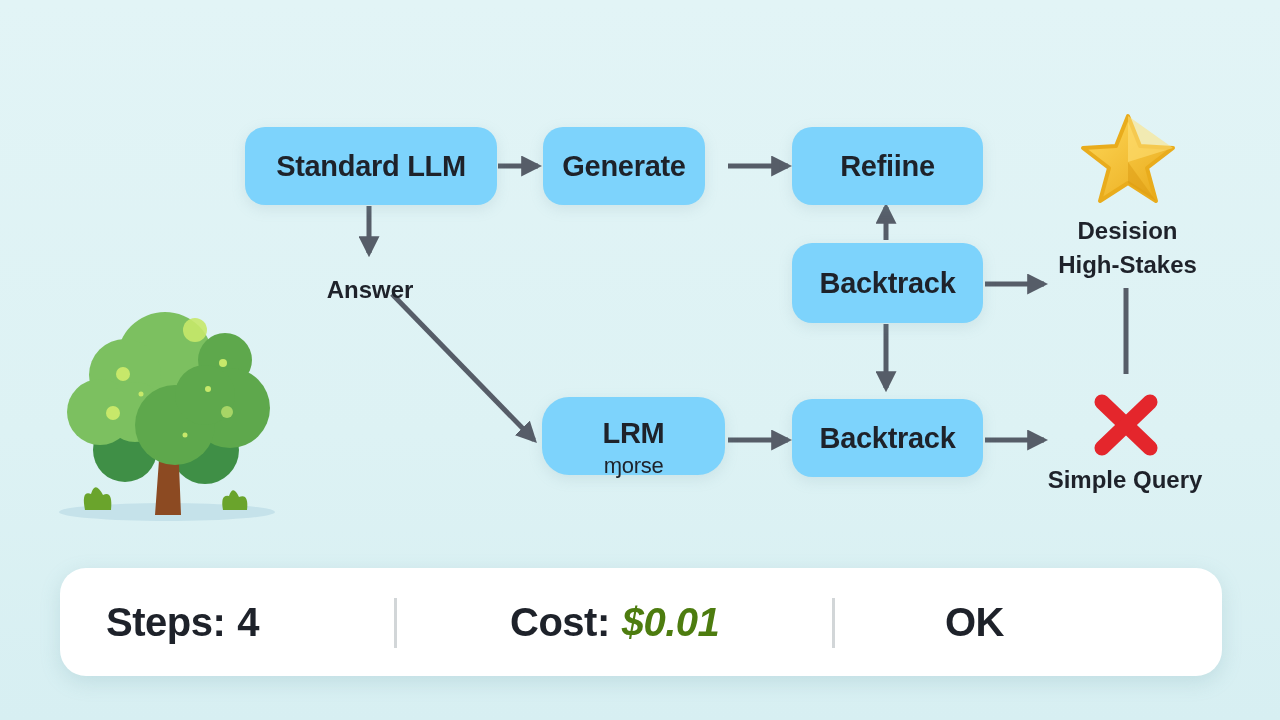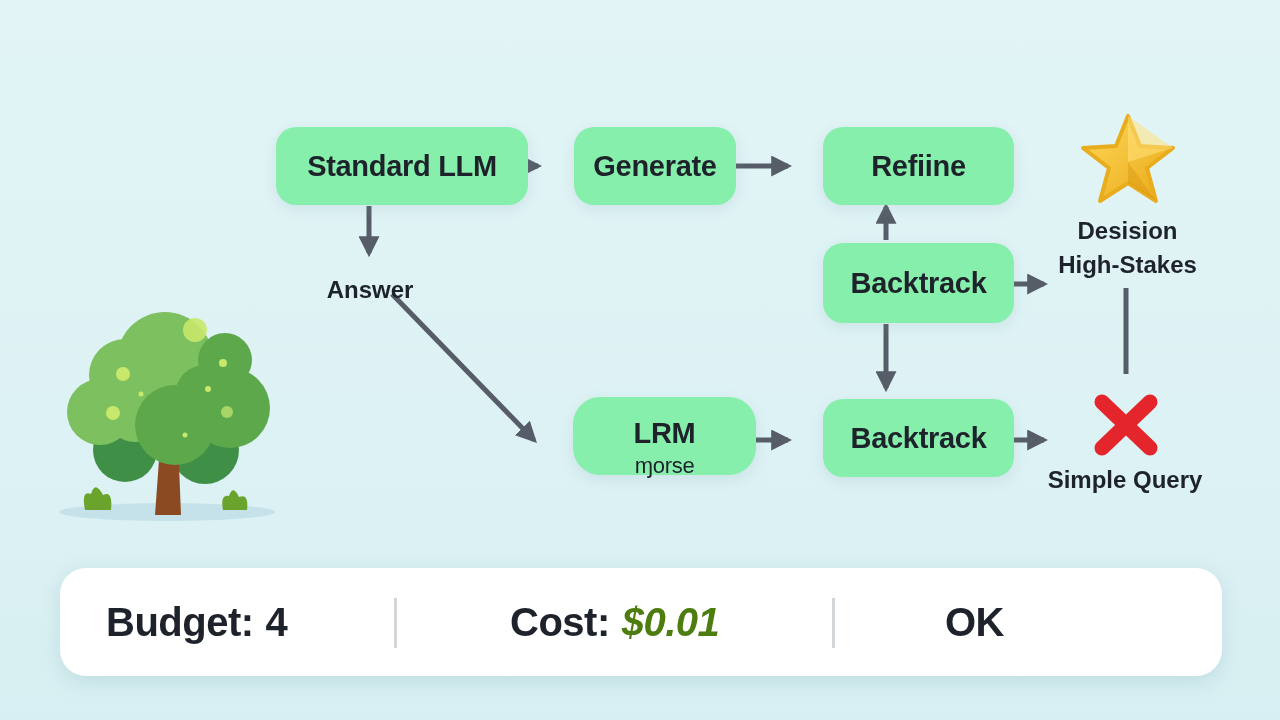--- a/index.html
+++ b/index.html
@@ -4,25 +4,25 @@
   <style>
     html, body { margin: 0; padding: 0; }
     body {
       width: 1280px; height: 720px; overflow: hidden; position: relative;
       background: linear-gradient(180deg, #e2f4f6 0%, #ddf2f4 60%, #d7eff2 100%);
       font-family: "Liberation Sans", "DejaVu Sans", sans-serif;
       color: #1e222a;
     }
     .node {
       position: absolute;
-      background: #86efac;
+      background: #7dd3fc;
       border-radius: 20px;
       box-shadow: 0 4px 14px rgba(120,160,170,0.18);
       display: flex; flex-direction: column; align-items: center; justify-content: center;
-      font-weight: 700; font-size: 29px; letter-spacing: -0.3px; margin-left: 31px;
+      font-weight: 700; font-size: 29px; letter-spacing: -0.3px;
     }
     .node .sub { font-size: 22px; font-weight: 400; position: absolute; bottom: -4px; }
     .label { position: absolute; font-weight: 700; text-align: center; color: #1e222a; }
     svg.arrows { position: absolute; left: 0; top: 0; }
     .status-bar {
       position: absolute; left: 60px; top: 568px; width: 1162px; height: 108px;
       background: #ffffff; border-radius: 26px;
       box-shadow: 0 6px 20px rgba(110,160,170,0.22);
     }
     .status-item { position: absolute; top: 0; height: 108px; display: flex; align-items: center;
@@ -142,21 +142,21 @@
   <circle cx="168" cy="63" r="4" fill="#c7e86a"></circle>
   <circle cx="130" cy="135" r="2.5" fill="#c7e86a"></circle>
   <circle cx="86" cy="94" r="2.5" fill="#c7e86a"></circle>
 
   <path d="M30 210 Q26 190 36 194 Q40 180 48 195 Q58 190 56 210 Z" fill="#6aa42c"></path>
   <path d="M168 210 Q165 194 174 196 Q178 184 184 197 Q194 193 192 210 Z" fill="#6aa42c"></path>
 </svg>
 
 <div class="status-bar">
   <div class="status-item" style="left:46px;">
-    <span>Budget:</span>
+    <span>Steps:</span>
     <span style="margin-left:12px;">4</span>
   </div>
   <div class="status-divider" style="left:334px;"></div>
   <div class="status-item" style="left:450px;">
     <span>Cost:</span>
     <span class="green">$0.01</span>
   </div>
   <div class="status-divider" style="left:772px;"></div>
   <div class="status-item" style="left:873px;">
     <span style="margin-left:12px;">OK</span>

